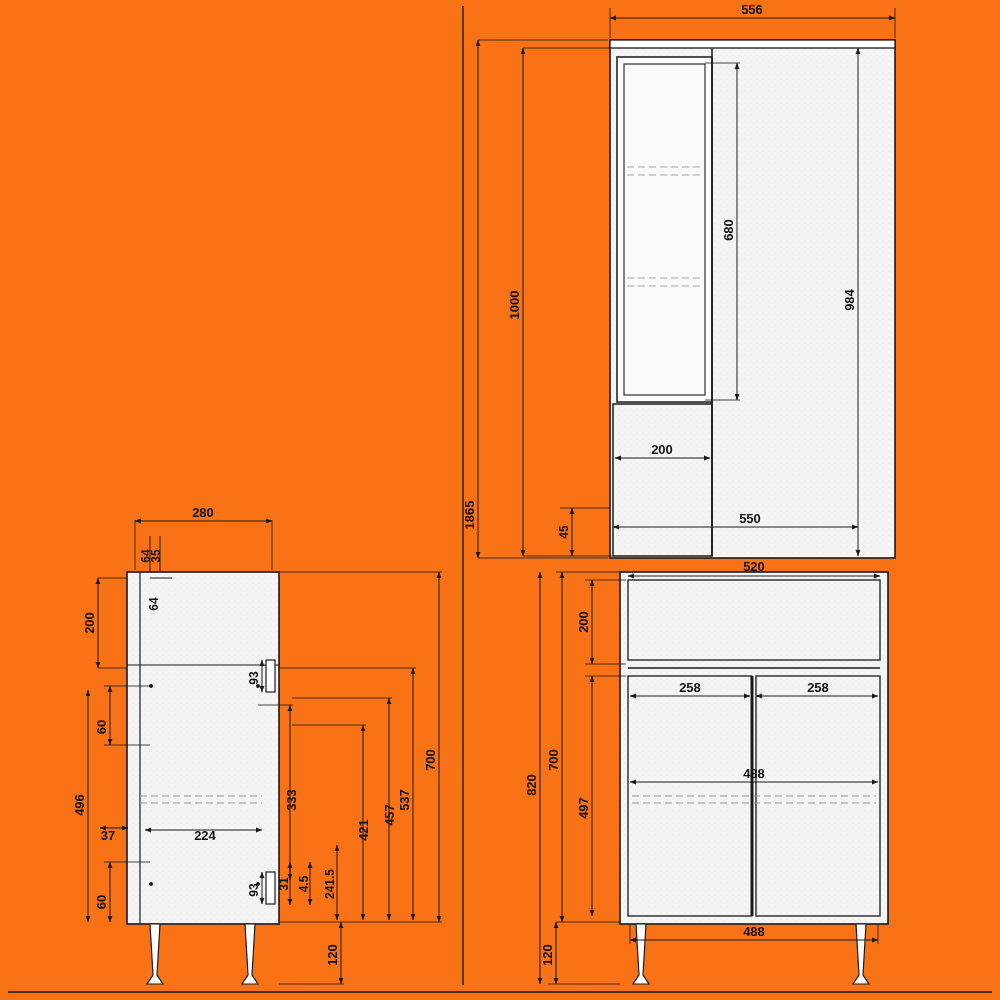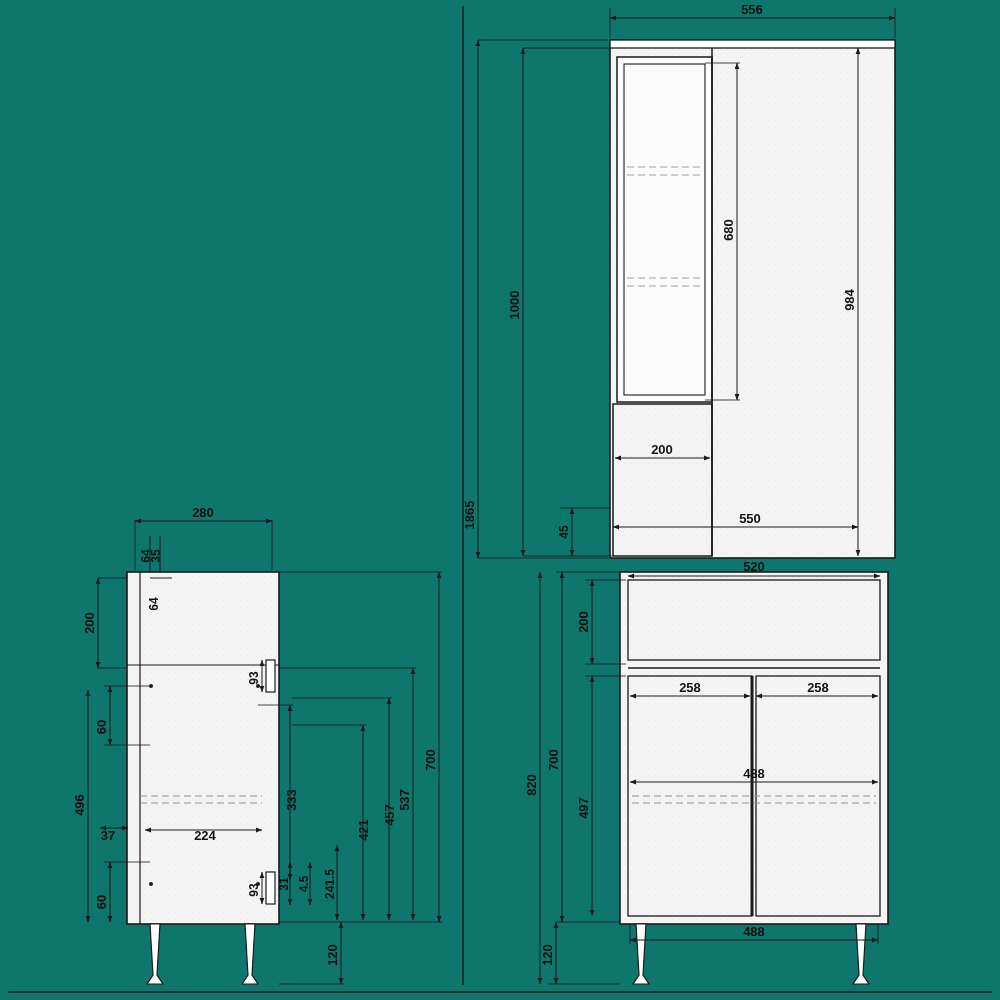--- a/index.html
+++ b/index.html
@@ -1,17 +1,17 @@
 <!DOCTYPE html>
 <html><head>
 <meta charset="utf-8">
 <style>
   html,body{margin:0;padding:0;background:#ffffff;}
   body{width:1000px;height:1000px;font-family:"Liberation Sans",sans-serif;}
-  #stage{position:relative;width:1000px;height:1000px;overflow:hidden;background:#0f766e;}
+  #stage{position:relative;width:1000px;height:1000px;overflow:hidden;background:#f97316;}
   svg{position:absolute;left:0;top:0;width:1000px;height:1000px;}
   .dimtxt{font-family:"Liberation Sans",sans-serif;font-size:13px;fill:#111;font-weight:bold;}
   .dimtxt.small{font-size:12px;}
 </style>
 </head>
 <body>
 
 <div id="stage">
 <svg viewBox="0 0 1000 1000" xmlns="http://www.w3.org/2000/svg">
   <defs>

